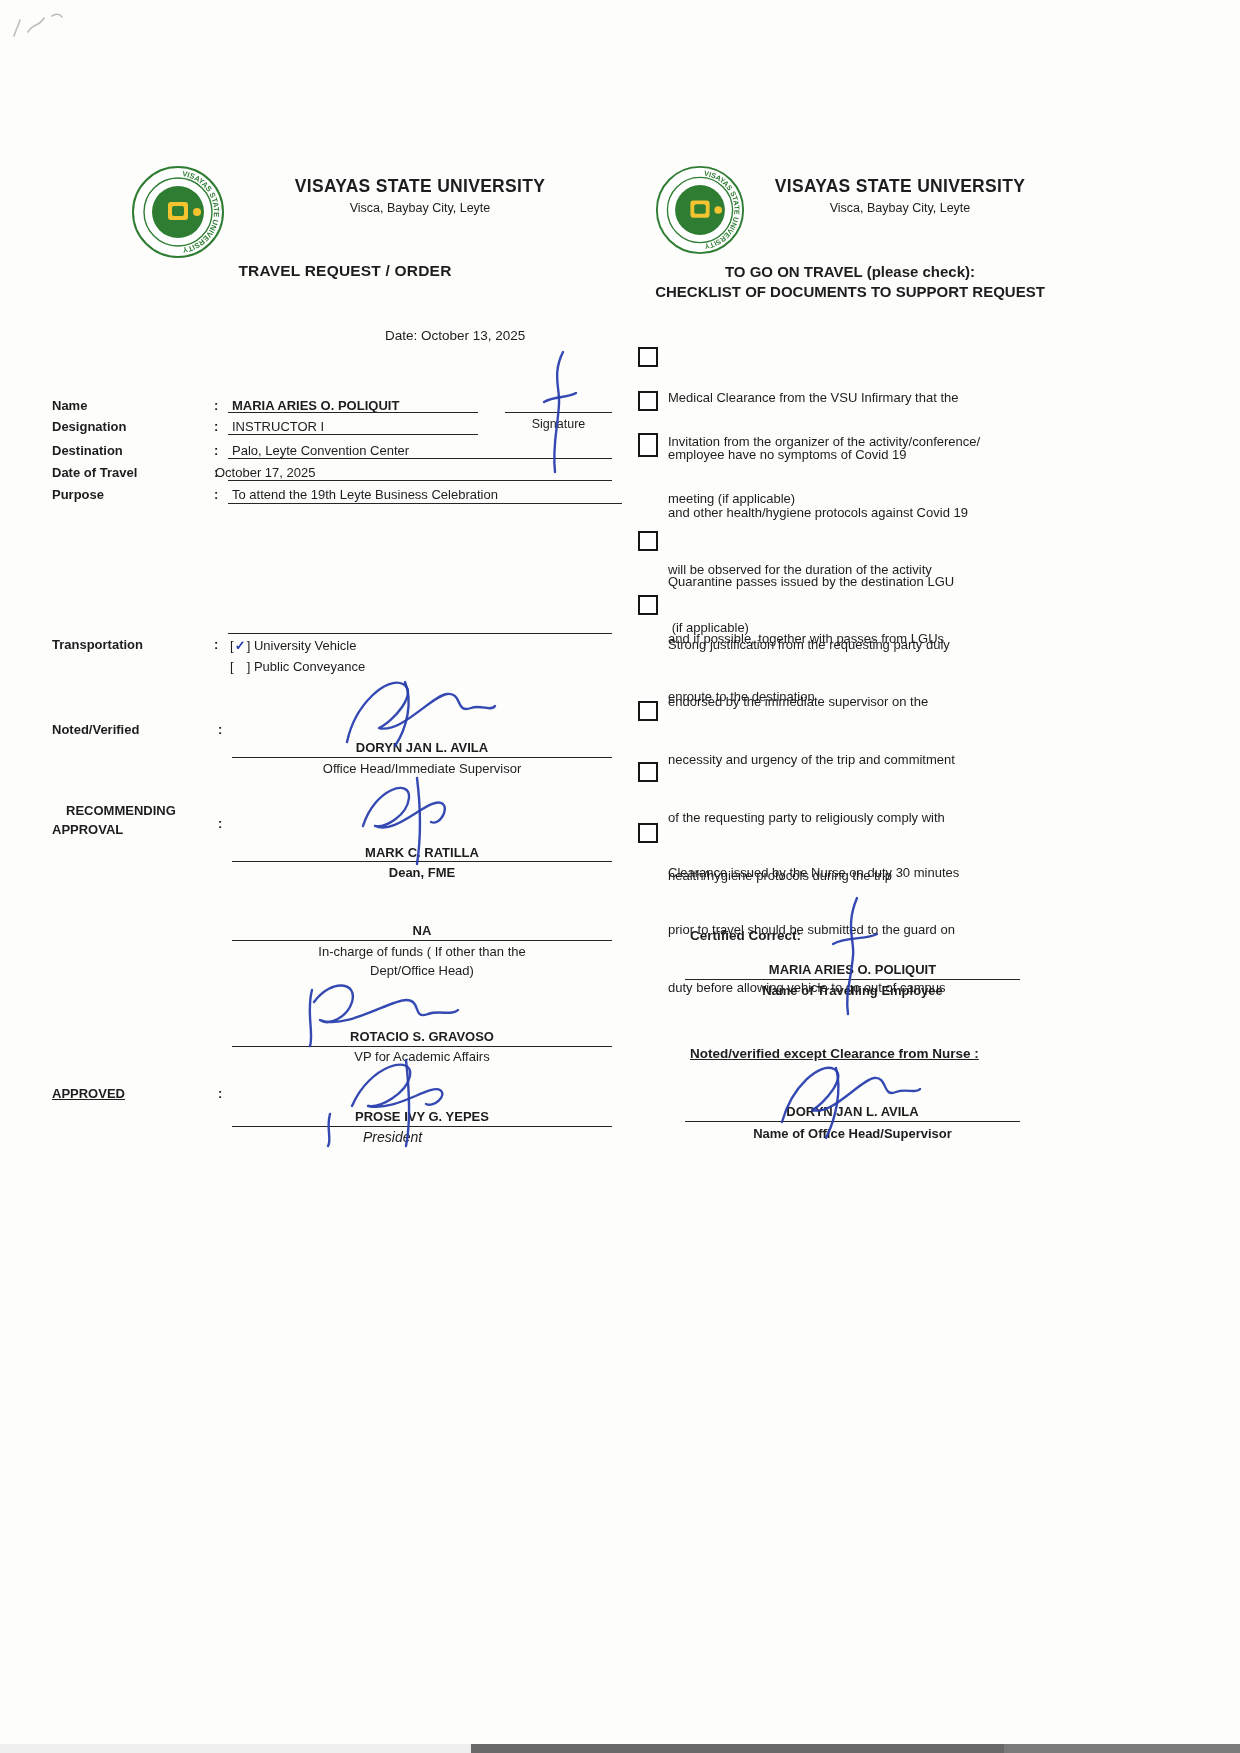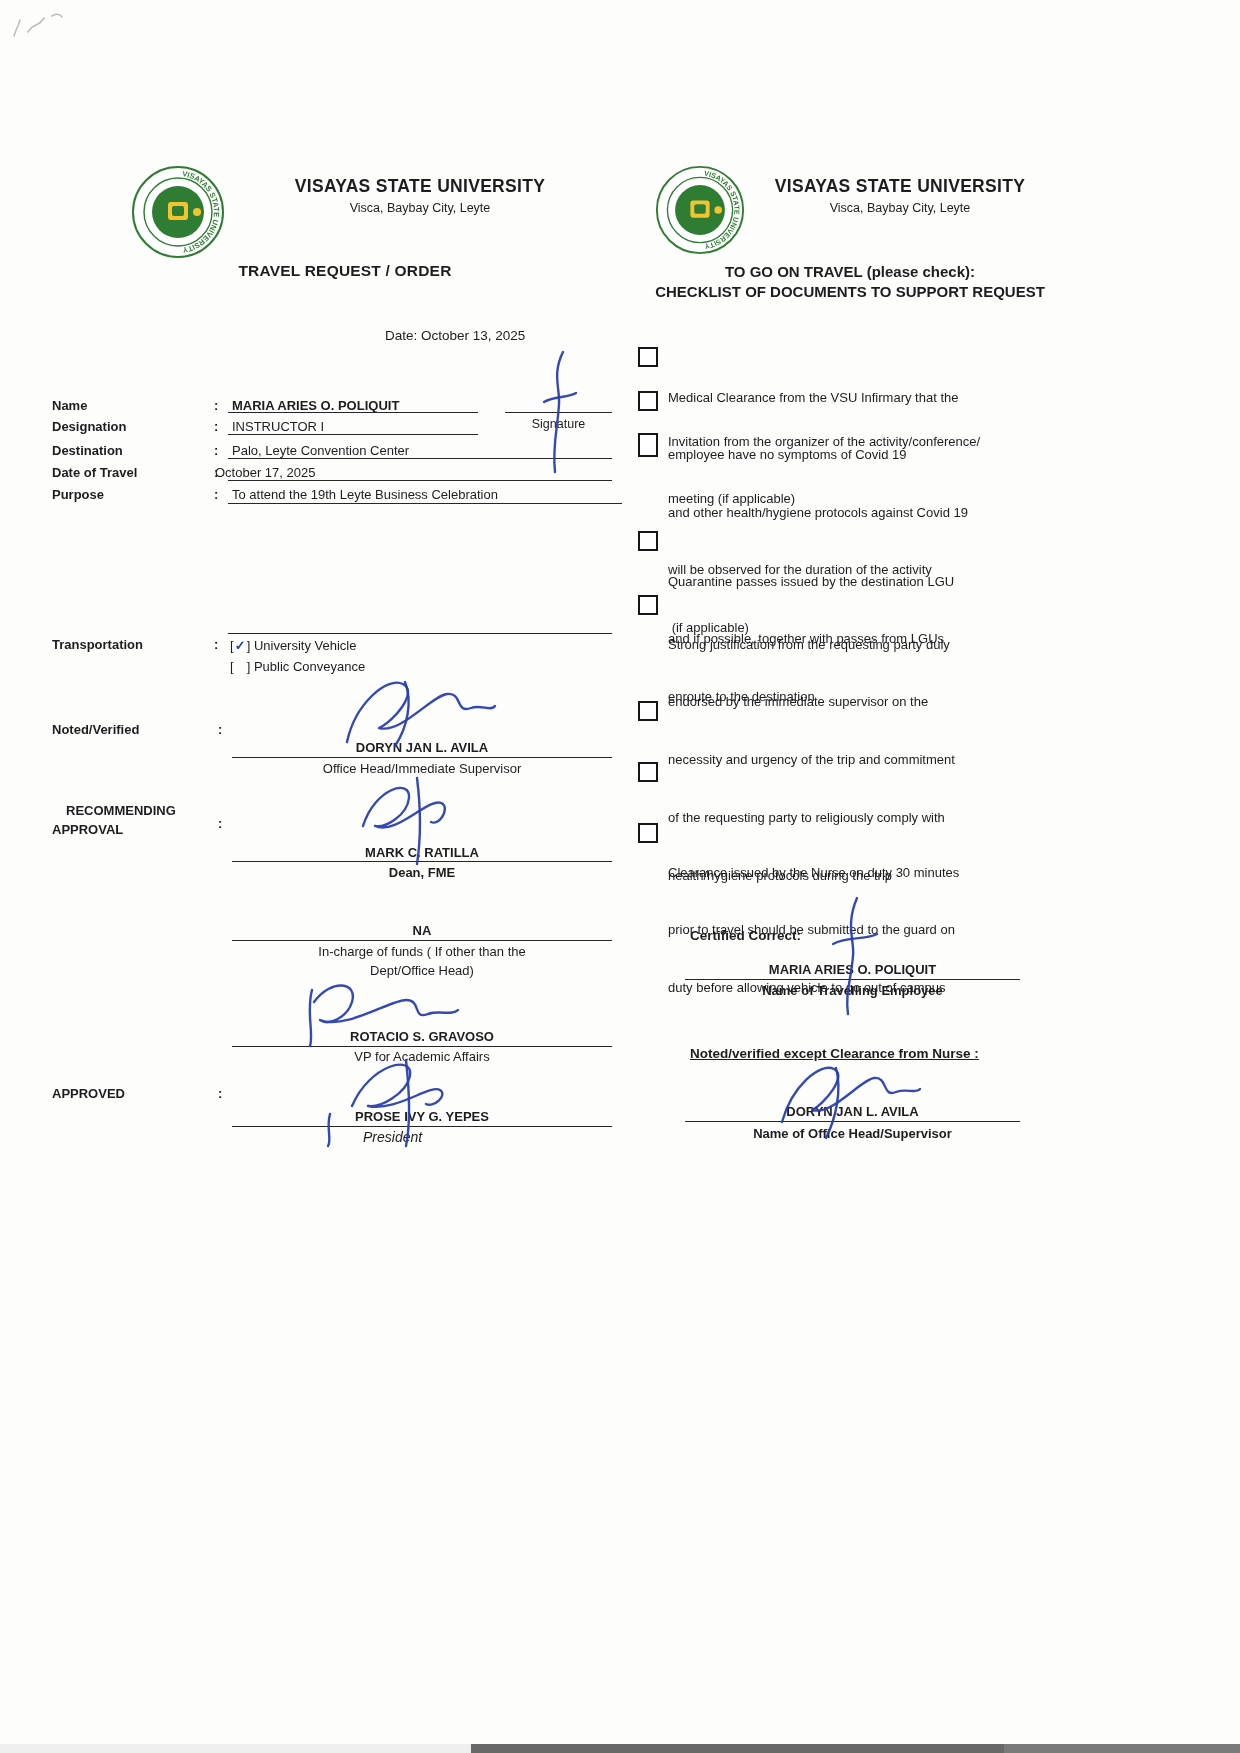--- a/index.html
+++ b/index.html
@@ -130,21 +130,21 @@
   <div class="abs center" style="left:232px; top:963px; width:380px; font-size:13px;">Dept/Office Head)</div>
 
   <svg class="abs sig" style="left:298px; top:972px;" width="170" height="78" viewBox="0 0 170 78">
     <path d="M14,18 C8,40 16,62 12,74"></path>
     <path d="M16,30 C34,6 60,10 54,30 C49,46 30,54 22,48 C48,58 92,28 108,28 C124,28 114,48 130,42 C142,38 154,44 160,38"></path>
   </svg>
   <div class="abs center name-line" style="left:232px; top:1029px; width:380px;">ROTACIO S. GRAVOSO</div>
   <div class="abs line" style="left:232px; top:1046px; width:380px;"></div>
   <div class="abs center" style="left:232px; top:1049px; width:380px; font-size:13px;">VP for Academic Affairs</div>
 
-  <div class="abs lbl" style="left:52px; top:1086px;">APPROVED</div>
+  <div class="abs lbl" style="left:52px; top:1086px;text-decoration:underline;">APPROVED</div>
   <div class="abs lbl" style="left:218px; top:1086px;">:</div>
 
   <svg class="abs sig" style="left:318px; top:1048px;" width="175" height="100" viewBox="0 0 175 100">
     <path d="M34,58 C52,16 96,6 92,28 C88,46 62,60 50,58 C78,64 112,36 122,42 C130,47 116,60 108,56"></path>
     <path d="M88,12 C92,48 92,78 88,98"></path>
     <path d="M12,66 C8,80 14,92 10,98"></path>
   </svg>
   <div class="abs center name-line" style="left:232px; top:1109px; width:380px;">PROSE IVY G. YEPES</div>
   <div class="abs line" style="left:232px; top:1126px; width:380px;"></div>
   <div class="abs" style="left:363px; top:1129px; font-size:14px;font-style:italic;">President</div>

